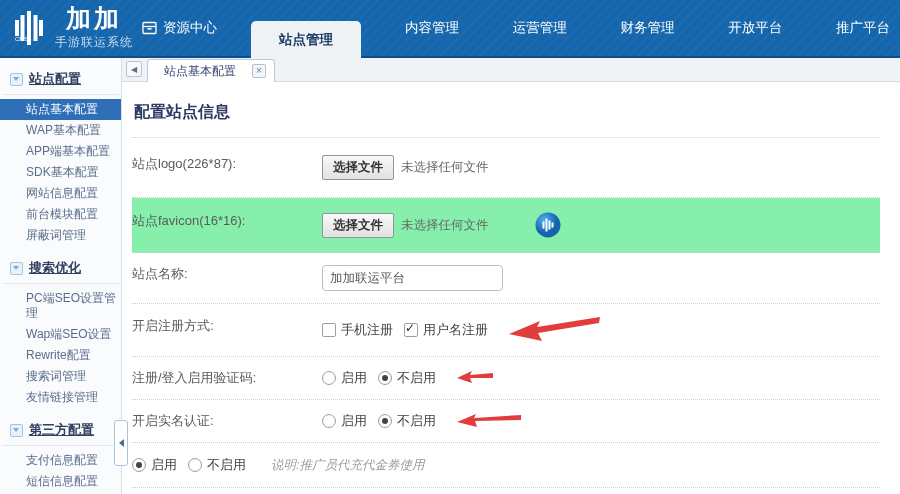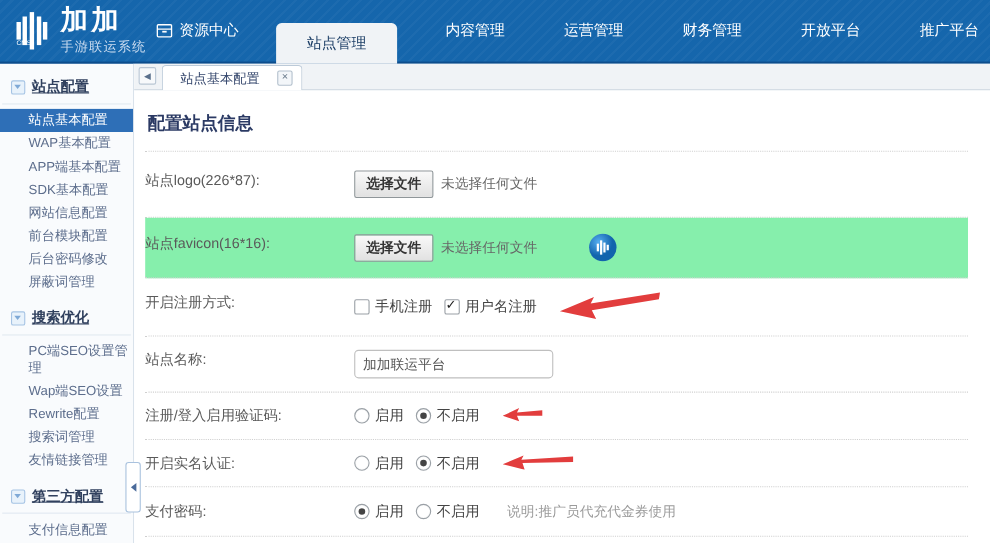--- a/index.html
+++ b/index.html
@@ -5,27 +5,27 @@
   html,body{margin:0;padding:0;background:#fff;}
   .screen{width:900px;height:494px;position:relative;overflow:hidden;background:#fff;
           font-family:"Liberation Sans","DejaVu Sans",sans-serif;}
 
   
   header{height:58px;box-sizing:border-box;display:flex;align-items:stretch;
          background:#1566ac;border-bottom:2px solid #0d4d8c;
          background-image:repeating-linear-gradient(135deg,rgba(255,255,255,.035) 0 2px,transparent 2px 7px);}
   .logo{width:142px;flex:0 0 142px;display:flex;align-items:center;gap:7px;padding-left:10px;box-sizing:border-box;}
   .logo-text{display:flex;flex-direction:column;}
-  .logo-title{font-size:25px;font-weight:bold;color:#fff;line-height:1;letter-spacing:3px;}
+  .logo-title{font-size:25px;font-weight:bold;color:#fff;line-height:1;letter-spacing:3px;text-align:center;}
   .logo-sub{font-size:12px;color:#cadcf0;letter-spacing:1px;margin-top:3px;}
   #topnav{flex:1;display:flex;align-items:center;gap:34px;}
   .nav-item{flex:1;display:flex;align-items:center;justify-content:center;gap:6px;height:100%;
             font-size:13.5px;color:#fff;cursor:pointer;white-space:nowrap;}
   .nav-item.active{flex:0 0 110px;align-self:flex-end;height:37px;margin-bottom:-2px;z-index:3;position:relative;
-            background:#f0f3f6;color:#1c3e66;font-weight:normal;border-radius:5px 5px 0 0;margin-top:27px;}
+            background:#f0f3f6;color:#1c3e66;font-weight:bold;border-radius:5px 5px 0 0;margin-top:27px;}
 
   
   .page{display:flex;height:436px;}
 
   
   #sidebar{width:122px;flex:0 0 122px;box-sizing:border-box;background:#f9fbfd;
            border-right:1px solid #d5dfe9;padding-top:7px;overflow:hidden;}
   .side-header{display:flex;align-items:center;gap:6px;padding:5px 4px 6px 8px;margin:0 2px;
                border-bottom:1px solid #e2e9f1;font-size:13px;font-weight:bold;color:#30405e;text-decoration:underline;}
   .side-icon{width:11px;height:11px;flex:0 0 11px;border:1px solid #a5c3e4;background:#e8f2fb;border-radius:2px;position:relative;}
@@ -66,21 +66,21 @@
   .file-status{font-size:12.5px;color:#666;margin-left:7px;}
   .favicon-wrap{margin-left:46px;display:flex;align-items:center;}
   .text-input{width:165px;height:24px;border:1px solid #bfbfbf;border-radius:4px;padding:0 7px;
             font-size:12.5px;color:#555;outline:none;font-family:"Liberation Sans","DejaVu Sans",sans-serif;}
   .opt{display:inline-flex;align-items:center;gap:5px;margin-right:11px;cursor:pointer;}
   .cb{width:12px;height:12px;border:1px solid #9aa0a6;background:#fff;border-radius:2px;position:relative;flex:0 0 12px;}
   .cb.checked::after{content:"✓";position:absolute;left:0;top:-3px;font-size:12px;font-weight:bold;color:#222;}
   .rd{width:12px;height:12px;border:1px solid #9aa0a6;border-radius:50%;
       background:radial-gradient(#fff 55%,#e6e6e6);position:relative;flex:0 0 12px;}
   .rd.checked::after{content:"";position:absolute;left:3px;top:3px;width:6px;height:6px;border-radius:50%;background:#444;}
-  .note{color:#9b9b9b;font-size:12.5px;margin-left:14px;}
+  .note{color:#9b9b9b;font-size:12.5px;margin-left:14px;font-style:italic;}
   .arrow{margin-left:8px;transform:translateY(-2px);}
 
   
   .collapse-handle{position:absolute;left:114px;top:420px;width:12px;height:44px;z-index:5;
       background:#fff;border:1px solid #a9c2de;border-radius:3px;display:flex;align-items:center;justify-content:center;cursor:pointer;}
   .tri{width:0;height:0;border-top:4px solid transparent;border-bottom:4px solid transparent;border-right:5px solid #4a6a9a;}
 </style>
 </head>
 <body>
 
@@ -139,21 +139,20 @@
           <span class="side-icon"></span>
           <span>站点配置</span>
         </div>
         <div class="side-items">
           <div class="side-item selected">站点基本配置</div>
           <div class="side-item">WAP基本配置</div>
           <div class="side-item">APP端基本配置</div>
           <div class="side-item">SDK基本配置</div>
           <div class="side-item">网站信息配置</div>
           <div class="side-item">前台模块配置</div>
-          <div class="side-item">后台密码修改</div>
           <div class="side-item">屏蔽词管理</div>
         </div>
         <div class="side-header">
           <span class="side-icon"></span>
           <span>搜索优化</span>
         </div>
         <div class="side-items">
           <div class="side-item">PC端SEO设置管理</div>
           <div class="side-item">Wap端SEO设置</div>
           <div class="side-item">Rewrite配置</div>
@@ -205,42 +204,42 @@
                     <g fill="#fff">
                       <rect x="7.5" y="9.5" width="2" height="7"></rect>
                       <rect x="10.5" y="6.5" width="2" height="13"></rect>
                       <rect x="13.5" y="8.5" width="2" height="9"></rect>
                       <rect x="16.5" y="10.5" width="2" height="5"></rect>
                     </g>
                   </svg>
                 </span>
               </div>
             </div>
+            <div class="form-row p2">
+              <span class="row-label">站点名称:</span>
+              <div class="row-controls">
+                <input class="text-input" type="text" value="加加联运平台" style="">
+              </div>
+            </div>
             <div class="form-row p3">
               <span class="row-label">开启注册方式:</span>
               <div class="row-controls">
                 <span class="opt">
                   <span class="cb"></span>
                   <span>手机注册</span>
                 </span>
                 <span class="opt">
                   <span class="cb checked"></span>
                   <span>用户名注册</span>
                 </span>
                 <svg class="arrow" width="95" height="26" viewBox="0 0 95 26">
                   <path d="M2 19 L33 6 L30 12 L93 2 L92 8 L31 18 L35 26 Z" fill="#e23d3d"></path>
                 </svg>
               </div>
             </div>
-            <div class="form-row p2">
-              <span class="row-label">站点名称:</span>
-              <div class="row-controls">
-                <input class="text-input" type="text" value="加加联运平台" style="">
-              </div>
-            </div>
             <div class="form-row p4">
               <span class="row-label">注册/登入启用验证码:</span>
               <div class="row-controls">
                 <span class="opt">
                   <span class="rd"></span>
                   <span>启用</span>
                 </span>
                 <span class="opt">
                   <span class="rd checked"></span>
                   <span>不启用</span>
@@ -260,21 +259,20 @@
                 <span class="opt">
                   <span class="rd checked"></span>
                   <span>不启用</span>
                 </span>
                 <svg class="arrow" width="68" height="16" viewBox="0 0 68 16">
                   <path d="M2 11 L21 3 L19 7 L66 4 L66 9 L20 10 L22 16 Z" fill="#e23d3d"></path>
                 </svg>
               </div>
             </div>
             <div class="form-row p6">
-              <span class="row-label">支付密码:</span>
               <div class="row-controls">
                 <span class="opt">
                   <span class="rd checked"></span>
                   <span>启用</span>
                 </span>
                 <span class="opt">
                   <span class="rd"></span>
                   <span>不启用</span>
                 </span>
                 <span class="note">说明:推广员代充代金券使用</span>

